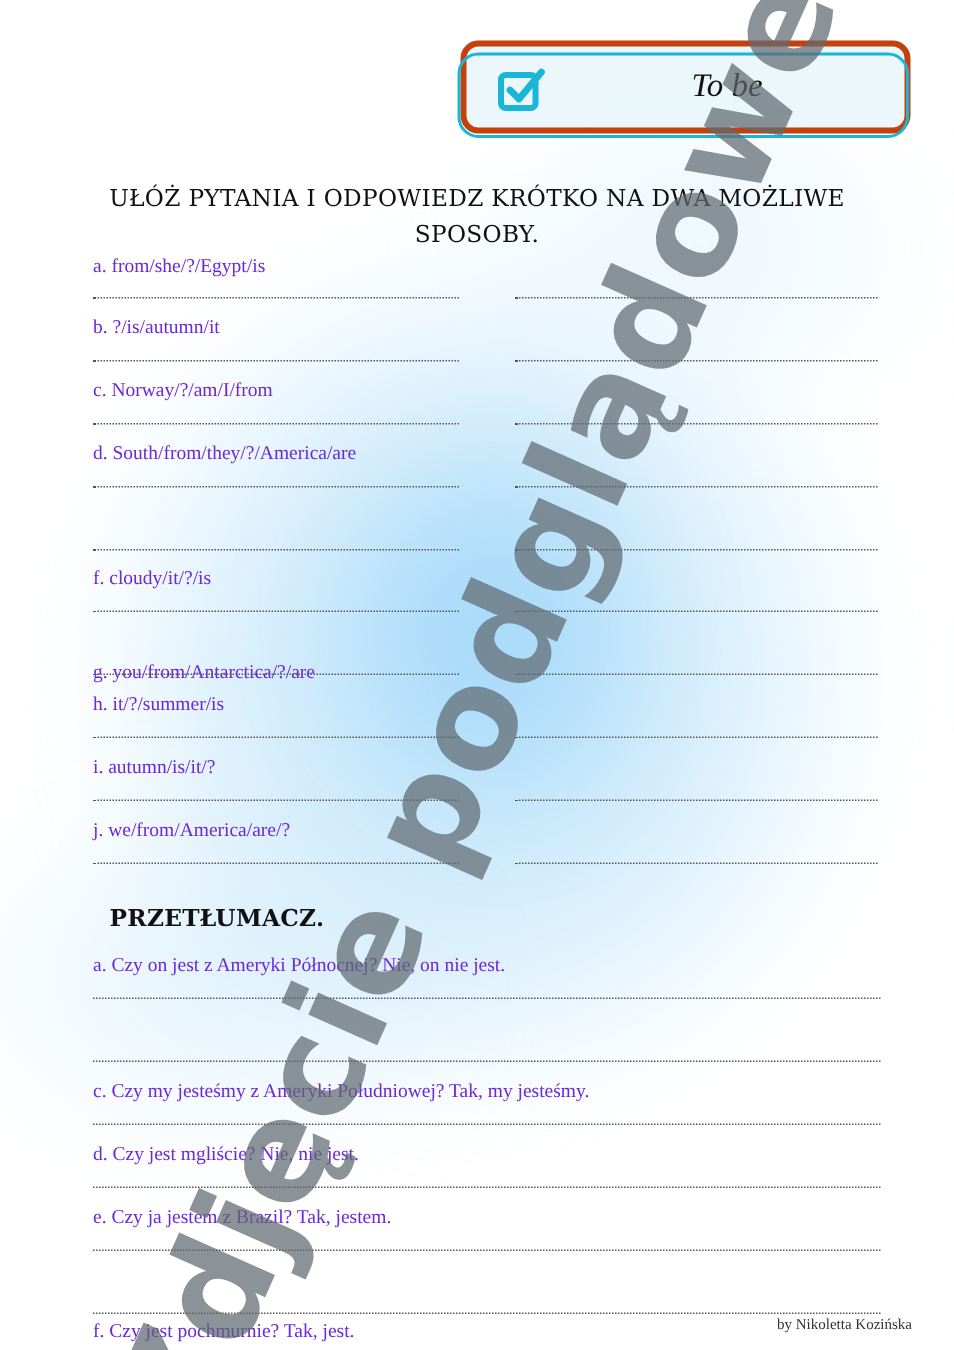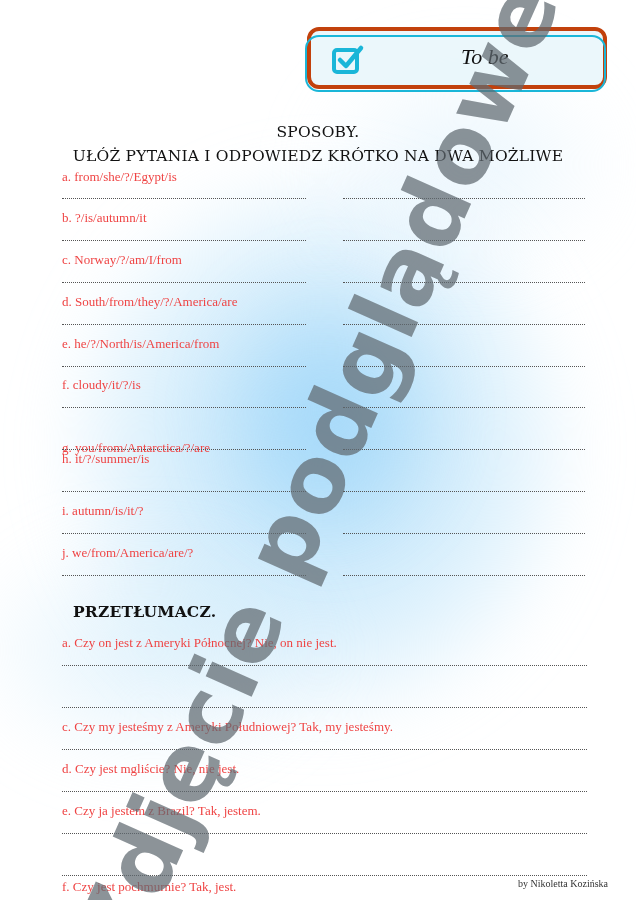--- a/index.html
+++ b/index.html
@@ -42,21 +42,21 @@
     }
 
     .heading {
       position: absolute; left: 40px; width: 556px; text-align: center;
       font-family: "DejaVu Serif", "Liberation Serif", serif;
       font-size: 15.5px; line-height: 24px; letter-spacing: 0.2px; color: #111;
     }
     .heading1 { top: 120px; }
     .heading2 { left: 73px; top: 600px; text-align: left; width: 300px; font-weight: bold; }
 
-    .item { position: absolute; left: 62px; font-size: 13px; color: #ef4444; }
+    .item { position: absolute; left: 62px; font-size: 13px; color: #6d28d9; }
     .dots {
       position: absolute; height: 0; border-bottom: 1.5px dotted #555;
     }
     .dots.left { left: 62px; width: 244px; }
     .dots.right { left: 343px; width: 242px; }
     .dots.full { left: 62px; width: 525px; }
 
     .signature {
       position: absolute; right: 28px; top: 878px; font-size: 10px; color: #333;
     }
@@ -82,53 +82,52 @@
 
   <div class="title-box">
     <svg class="check-icon" viewBox="0 0 34 34">
       <rect x="3" y="7" width="23" height="22" rx="3" fill="none" stroke="#1ab6d8" stroke-width="4"></rect>
       <path d="M9 17 L15 23 L30 5" fill="none" stroke="#1ab6d8" stroke-width="4.5" stroke-linecap="round" stroke-linejoin="round"></path>
     </svg>
     <span class="title-text">To be</span>
   </div>
 
   <div class="heading heading1">
+    <div>UŁÓŻ PYTANIA I ODPOWIEDZ KRÓTKO NA DWA MOŻLIWE</div>
     <div>SPOSOBY.</div>
-    <div>UŁÓŻ PYTANIA I ODPOWIEDZ KRÓTKO NA DWA MOŻLIWE</div>
   </div>
 
   <div class="item" style="top:169px">a. from/she/?/Egypt/is</div>
   <div class="dots left" style="top:198px"></div>
   <div class="dots right" style="top:198px"></div>
 
   <div class="item" style="top:210px">b. ?/is/autumn/it</div>
   <div class="dots left" style="top:240px"></div>
   <div class="dots right" style="top:240px"></div>
 
   <div class="item" style="top:252px">c. Norway/?/am/I/from</div>
   <div class="dots left" style="top:282px"></div>
   <div class="dots right" style="top:282px"></div>
 
   <div class="item" style="top:294px">d. South/from/they/?/America/are</div>
   <div class="dots left" style="top:324px"></div>
   <div class="dots right" style="top:324px"></div>
 
-  <div class="item" style="top:336px">e. he/?/North/is/America/from</div>
   <div class="dots left" style="top:366px"></div>
   <div class="dots right" style="top:366px"></div>
 
   <div class="item" style="top:377px">f. cloudy/it/?/is</div>
   <div class="dots left" style="top:407px"></div>
   <div class="dots right" style="top:407px"></div>
 
   <div class="item" style="top:440px">g. you/from/Antarctica/?/are</div>
   <div class="dots left" style="top:449px"></div>
   <div class="dots right" style="top:449px"></div>
 
-  <div class="item" style="top:451px">h. it/?/summer/is</div>
+  <div class="item" style="top:461px">h. it/?/summer/is</div>
   <div class="dots left" style="top:491px"></div>
   <div class="dots right" style="top:491px"></div>
 
   <div class="item" style="top:503px">i. autumn/is/it/?</div>
   <div class="dots left" style="top:533px"></div>
   <div class="dots right" style="top:533px"></div>
 
   <div class="item" style="top:545px">j. we/from/America/are/?</div>
   <div class="dots left" style="top:575px"></div>
   <div class="dots right" style="top:575px"></div>

